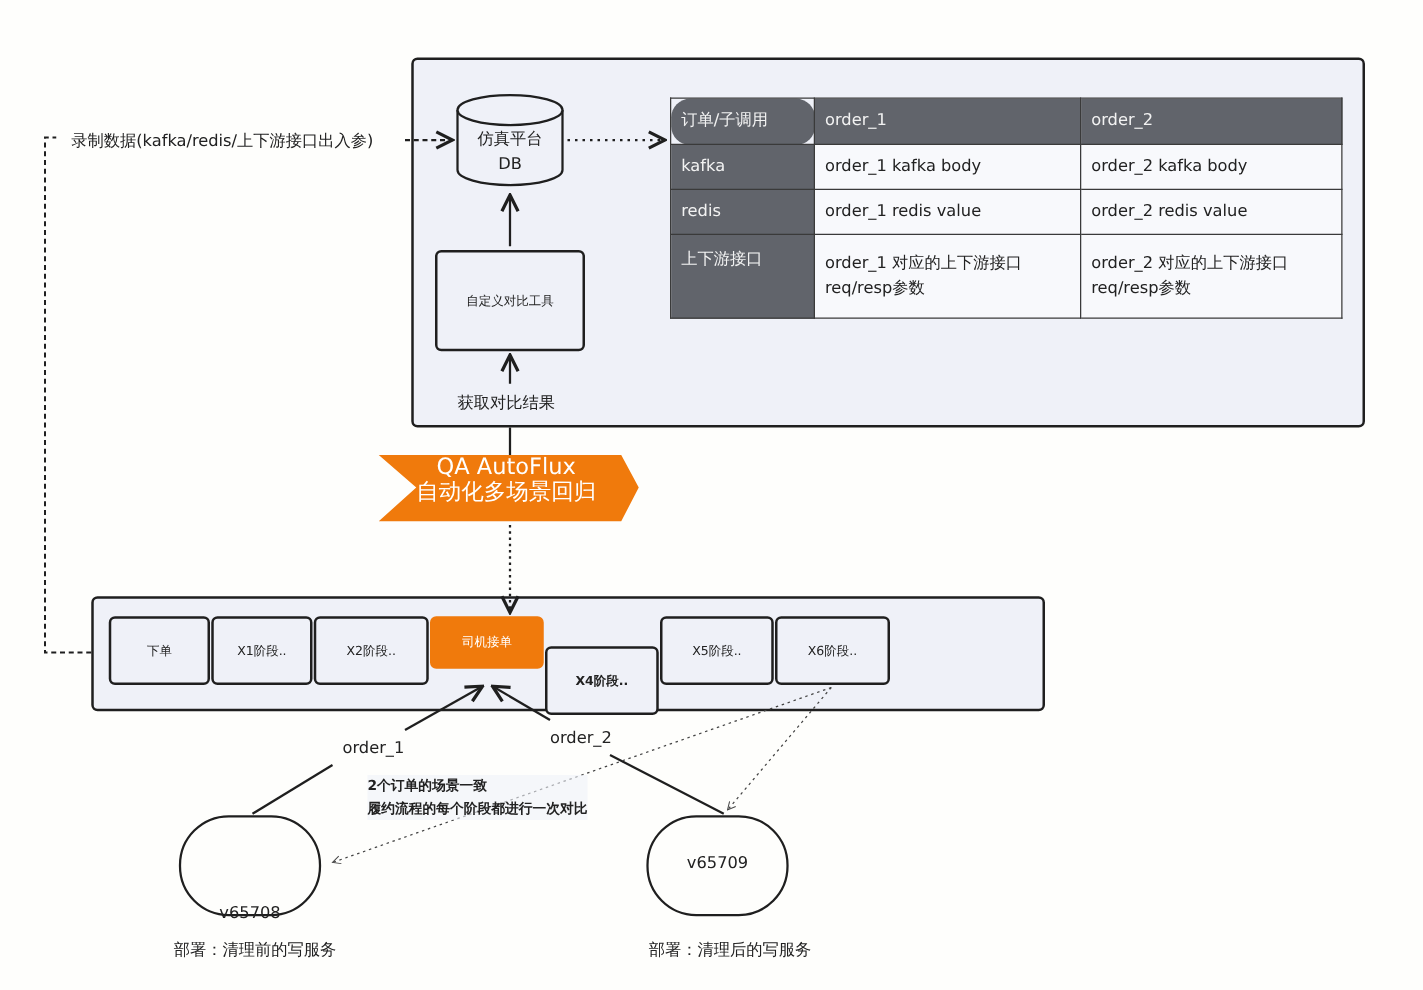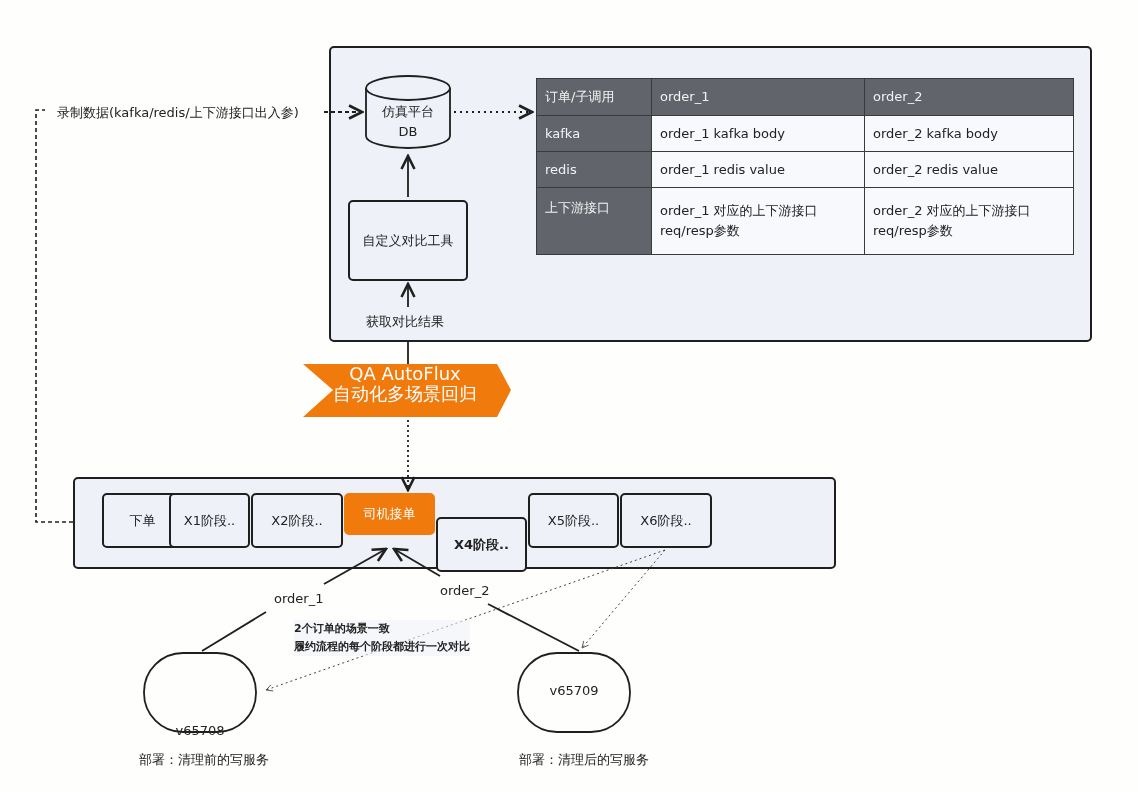--- a/index.html
+++ b/index.html
@@ -19,21 +19,21 @@
       border-radius: 5px;
       box-sizing: border-box;
     }
     .box {
       position: absolute;
       background: #eff1f8;
       border: 2px solid #1f1f1f;
       border-radius: 5px;
       box-sizing: border-box;
       display: flex; align-items: center; justify-content: center;
-      font-size: 13px; color: #222;
+      font-size: 10px; color: #222;
       text-align: center;
     }
     .stage.active {
       background: #f07a0c;
       border-color: #f07a0c;
       color: #fff;
     }
     .label { position: absolute; font-size: 13px; color: #222; white-space: nowrap; }
     table.cmp {
       position: absolute;
@@ -122,21 +122,21 @@
   <div>DB</div>
 </div>
 
 <div class="box" style="left:348px; top:200px; width:120px; height:81px;">自定义对比工具</div>
 
 <div class="label" style="left:366px; top:313px;">获取对比结果</div>
 
 <table class="cmp">
   <tbody>
       <tr class="r0">
-    <td class="head" style="width:98px;">订单/子调用</td>
+    <td class="head" style="width:98px;border-radius:15px;">订单/子调用</td>
     <td class="head" style="width:196px;">order_1</td>
     <td class="head">order_2</td>
   </tr>
   <tr class="r1">
     <td class="head">kafka</td>
     <td class="body">order_1 kafka body</td>
     <td class="body">order_2 kafka body</td>
   </tr>
   <tr class="r2">
     <td class="head">redis</td>
@@ -149,21 +149,21 @@
     <td class="body">order_2 对应的上下游接口req/resp参数</td>
   </tr>
 </tbody>
   </table>
 
 <div class="flux-text">
   <div>QA AutoFlux</div>
   <div>自动化多场景回归</div>
 </div>
 
-<div class="box stage" style="left:102px; top:493px; width:81px; height:55px;">下单</div>
+<div class="box stage" style="left:87px; top:493px; width:81px; height:55px;">下单</div>
 <div class="box stage" style="left:169px; top:493px; width:81px; height:55px;">X1阶段..</div>
 <div class="box stage" style="left:251px; top:493px; width:92px; height:55px;">X2阶段..</div>
 <div class="box stage active" style="left:344px; top:493px; width:91px; height:42px;">司机接单</div>
 <div class="box stage" style="left:436px; top:517px; width:91px; height:55px;font-weight:bold;">X4阶段..</div>
 <div class="box stage" style="left:528px; top:493px; width:91px; height:55px;">X5阶段..</div>
 <div class="box stage" style="left:620px; top:493px; width:92px; height:55px;">X6阶段..</div>
 
 <div class="label" style="left:274px; top:591px;">order_1</div>
 <div class="label" style="left:440px; top:583px;">order_2</div>
 

